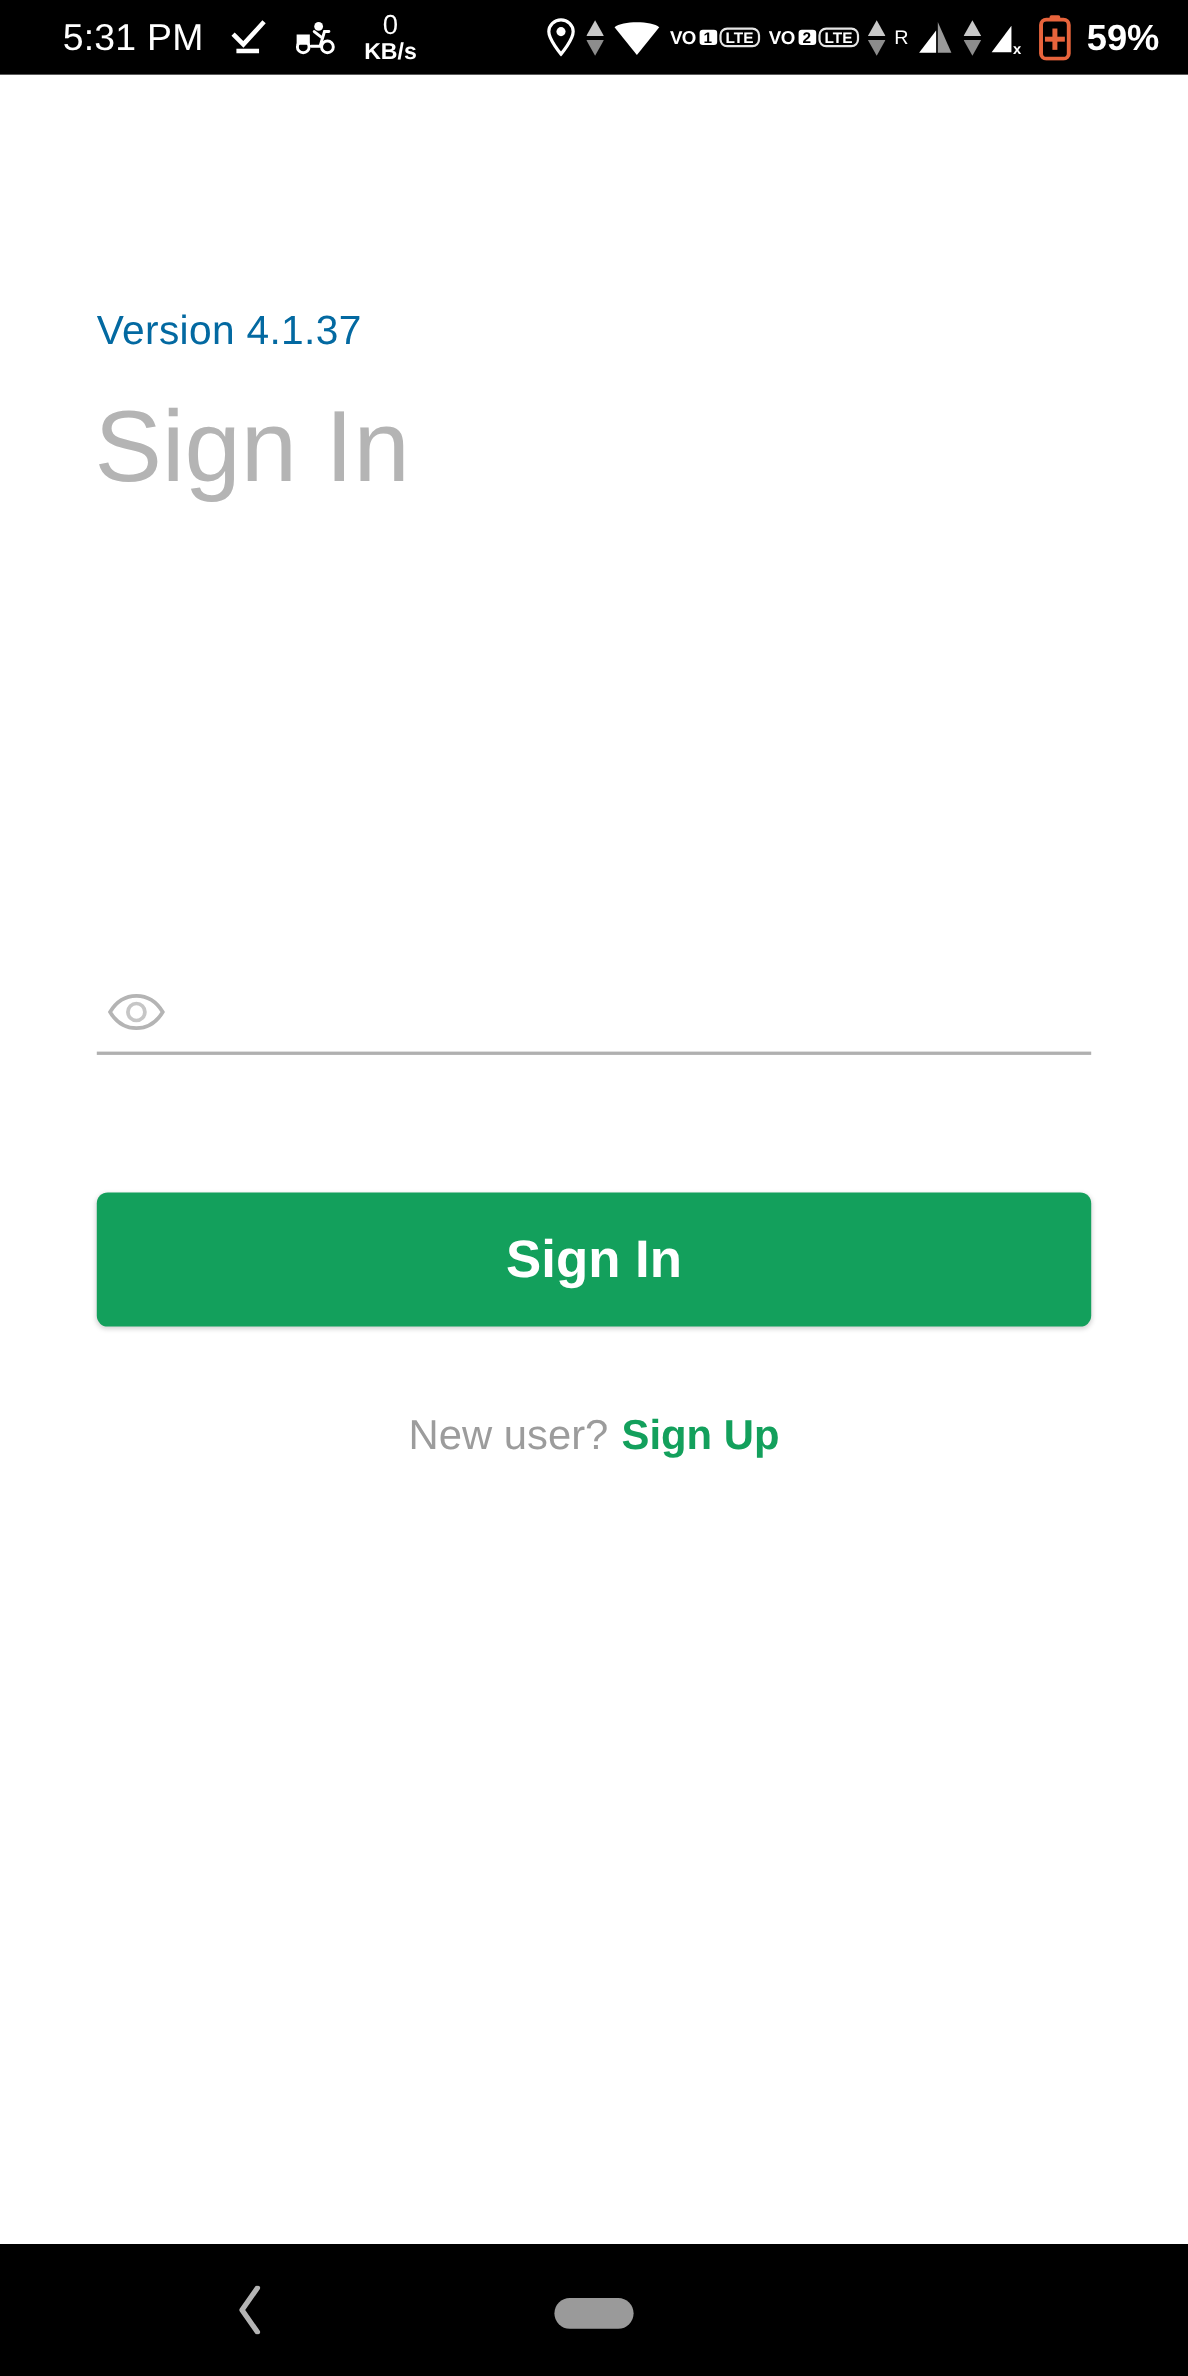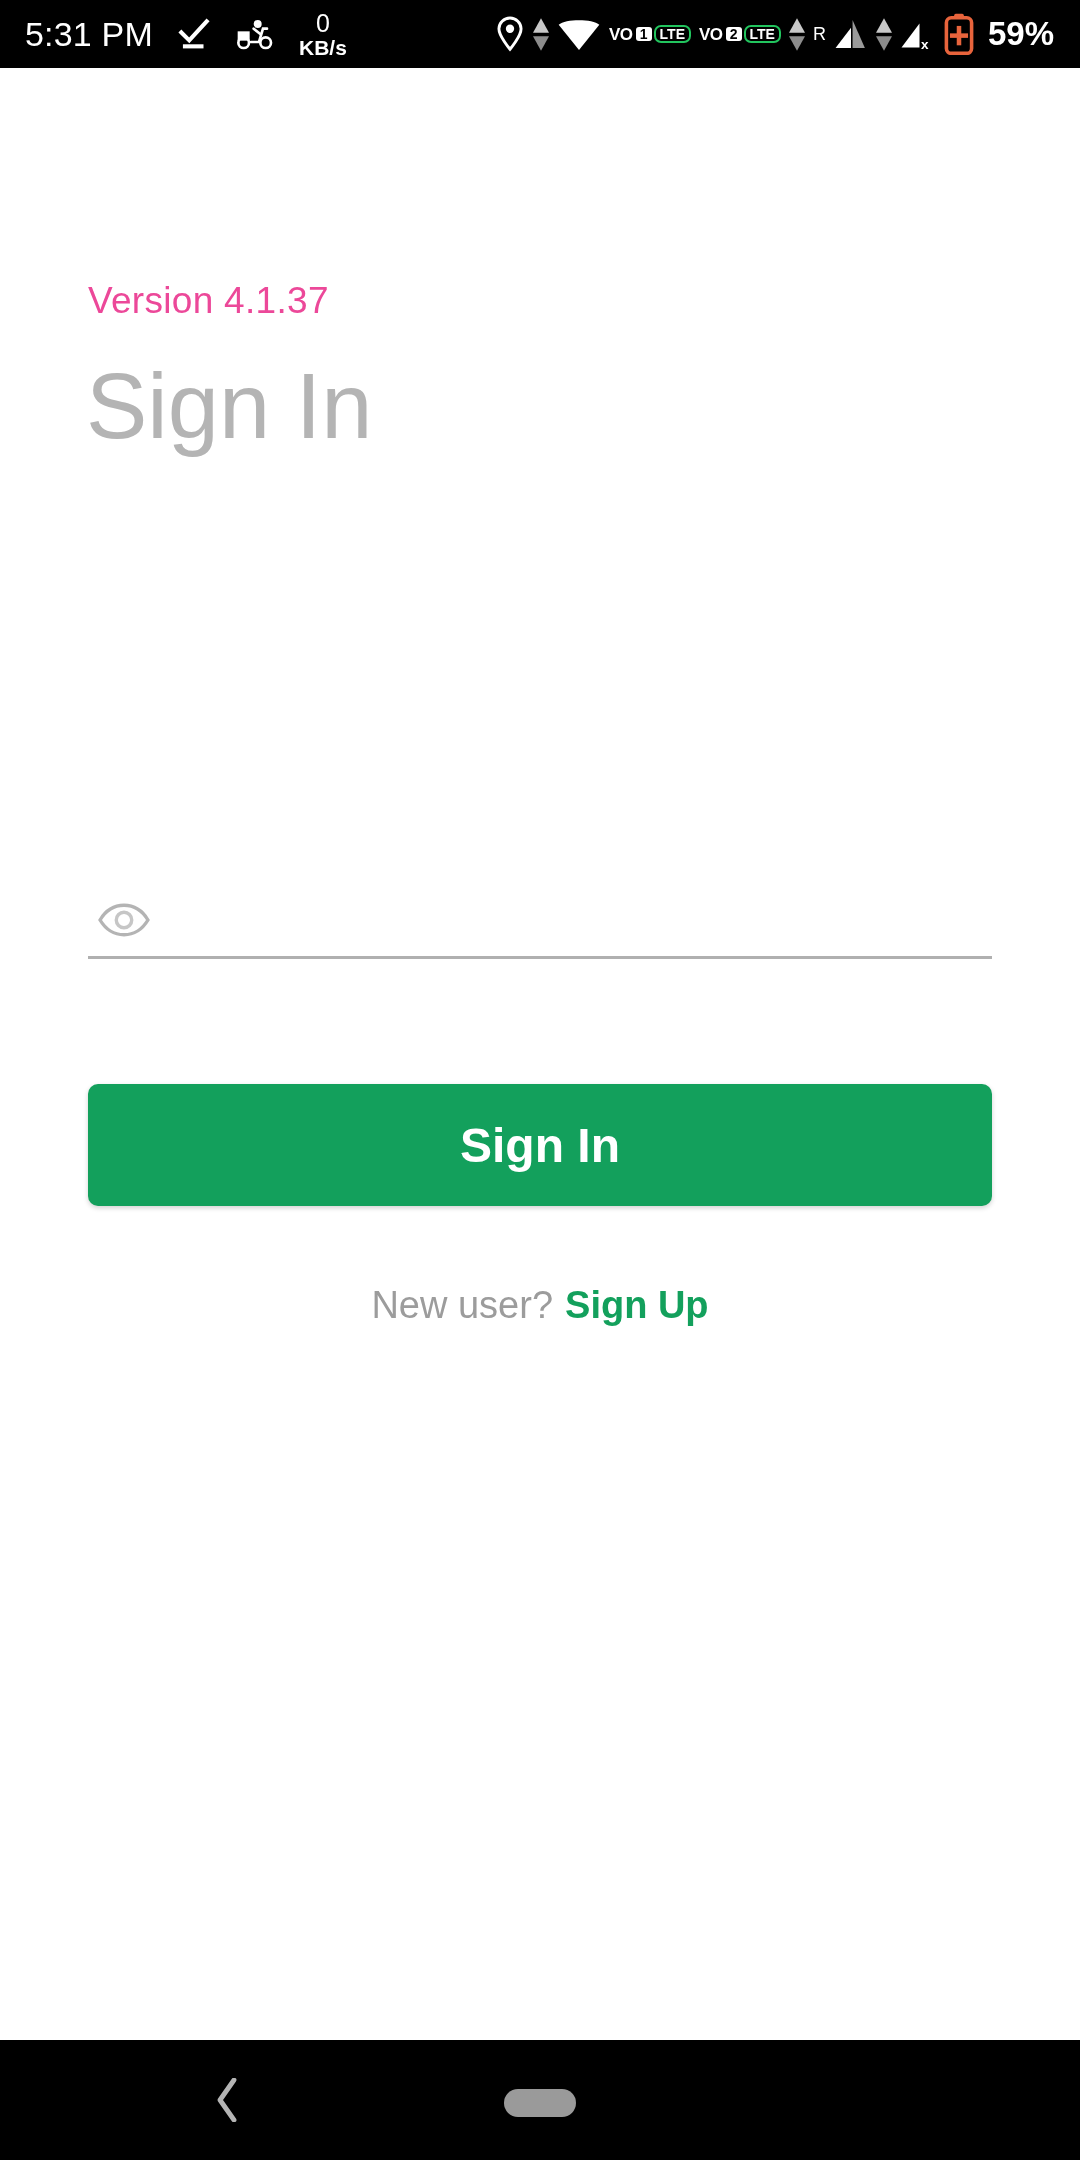--- a/index.html
+++ b/index.html
@@ -18,21 +18,21 @@
   
   .status-bar {
     position:absolute; left:0; top:0;
     width:1080px; height:68px;
     background:#000000;
     display:flex; align-items:center;
     color:#ffffff;
   }
   .sb-left {
     display:flex; align-items:center;
-    padding-left:25px; gap:22px;
+    padding-left:57px; gap:22px;
   }
   .sb-clock {
     font-size:34px; font-weight:400; letter-spacing:0.2px;
     color:#ffffff; white-space:nowrap;
   }
   .sb-right {
     margin-left:auto;
     display:flex; align-items:center;
     padding-right:26px; gap:8px;
   }
@@ -50,41 +50,41 @@
   }
   .vo-top { display:flex; align-items:center; gap:3px; }
   .vo-vo { font-size:17px; font-weight:700; letter-spacing:-0.5px; }
   .vo-num {
     background:#ffffff; color:#000000;
     font-size:14px; font-weight:700;
     border-radius:3px; padding:0 3px;
     min-width:16px; text-align:center;
   }
   .vo-lte {
-    border:2px solid #22c55e; border-radius:7px;
+    border:2px solid #e5e5e5; border-radius:7px;
     font-size:14px; font-weight:700;
     padding:0px 4px; letter-spacing:0px;text-align:center;
   }
   .updown { display:flex; flex-direction:column; gap:3px; align-items:center; }
   .roam-r { font-size:18px; font-weight:400; }
   .sb-batt-pct {
     font-size:33px; font-weight:700; margin-left:6px;
     color:#ffffff;
   }
 
   
   .content {
     position:absolute; left:0; top:68px;
     width:1080px; height:1972px;
     background:#ffffff;
   }
   .version-label {
     position:absolute; left:88px; top:212px;
     font-size:37px; font-weight:400;
-    color:#ec4899; letter-spacing:0.3px;
+    color:#0369a1; letter-spacing:0.3px;
   }
   .page-title {
     position:absolute; left:86px; top:288px;
     font-size:92px; font-weight:300;
     color:#b4b4b4; letter-spacing:0px;
     line-height:1.1;
   }
 
   
   .field {

